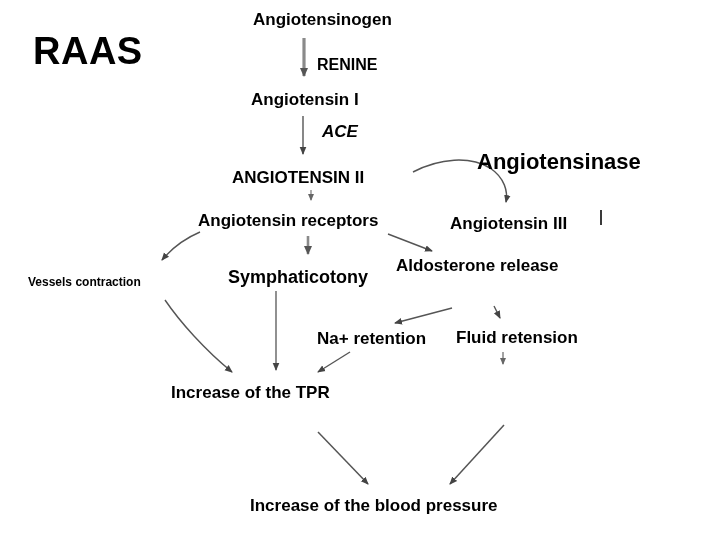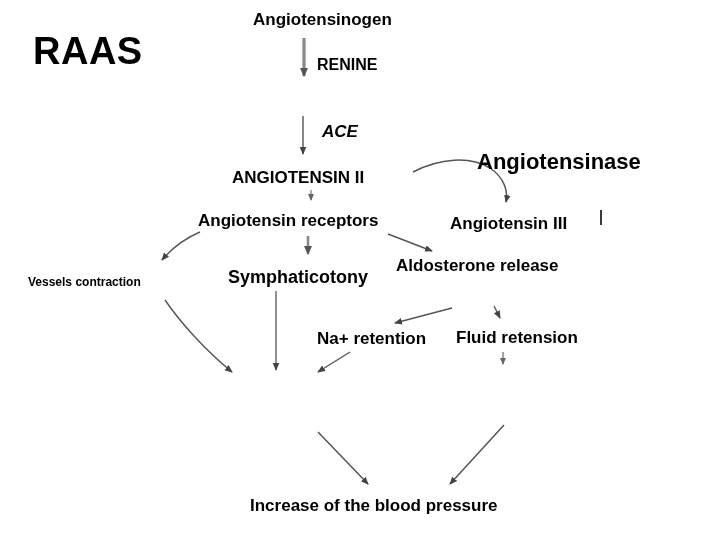--- a/index.html
+++ b/index.html
@@ -97,20 +97,21 @@
 
     <line x1="504" y1="425" x2="450" y2="484" stroke="#555555" stroke-width="1.5" marker-end="url(#ah-thin)"></line>
   </svg>
 
   <div class="node title-node" style="left:33px; top:30px; font-size:38px;">RAAS</div>
 
   <div class="node" style="left:253px; top:10px; font-size:17px;text-align:center;">Angiotensinogen</div>
 
   <div class="node" style="left:317px; top:56px; font-size:16px;">RENINE</div>
 
+  <div class="node" style="left:251px; top:90px; font-size:17px;">Angiotensin I</div>
 
   <div class="node ace-node" style="left:322px; top:122px; font-size:17px;">ACE</div>
 
   <div class="node" style="left:477px; top:150px; font-size:22px;">Angiotensinase</div>
 
   <div class="node" style="left:198px; top:211px; font-size:17px;">Angiotensin receptors</div>
 
   <div class="node" style="left:232px; top:168px; font-size:17px;">ANGIOTENSIN II</div>
 
   <div class="node" style="left:450px; top:214px; font-size:17px;">Angiotensin III</div>
@@ -120,17 +121,18 @@
   <div class="node" style="left:28px; top:276px; font-size:12px;">Vessels contraction</div>
 
   <div class="node" style="left:228px; top:267px; font-size:18px;">Symphaticotony</div>
 
   <div class="node" style="left:396px; top:256px; font-size:17px;">Aldosterone release</div>
 
   <div class="node" style="left:317px; top:329px; font-size:17px;">Na+ retention</div>
 
   <div class="node" style="left:456px; top:328px; font-size:17px;">Fluid retension</div>
 
+  <div class="node" style="left:171px; top:383px; font-size:17px;">Increase of the TPR</div>
 
 
   <div class="node" style="left:250px; top:496px; font-size:17px;">Increase of the blood pressure</div>
 
 </div>
 
 </body></html>

